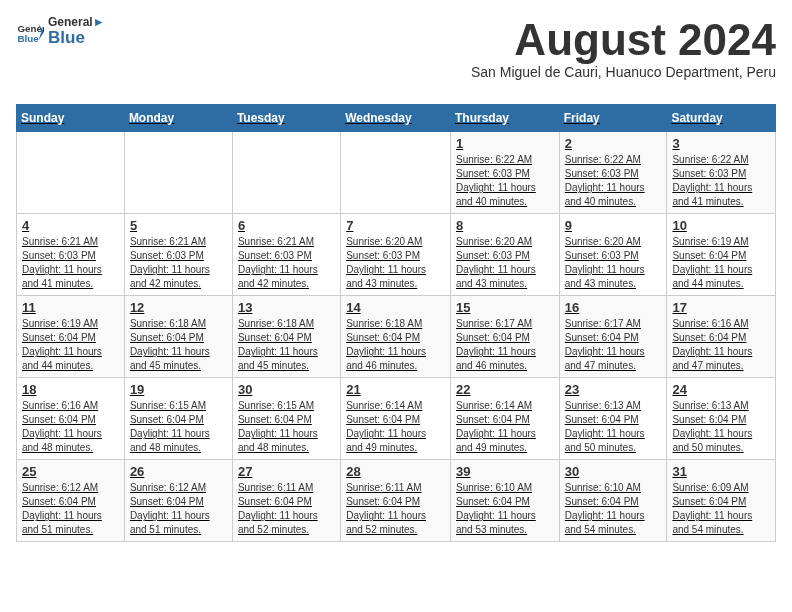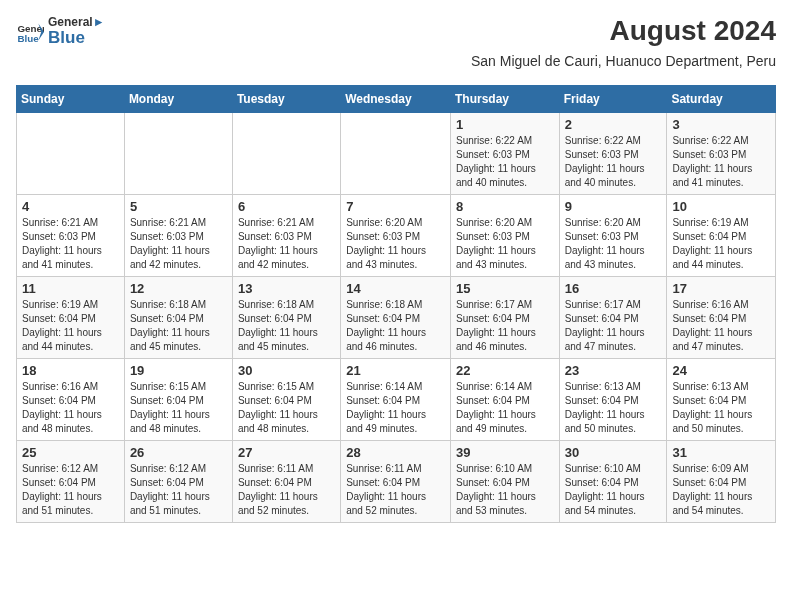--- a/index.html
+++ b/index.html
@@ -22,35 +22,36 @@
       gap: 4px;
     }
     .logo-icon {
       width: 28px;
       height: 28px;
     }
     .title-block {
       text-align: right;
     }
     .month-year {
-      font-size: 28px;
+      font-size: 44px;
       font-weight: bold;
       color: #333;
       line-height: 1.1;
     }
     .location {
       font-size: 14px;
       color: #333;
-      margin-top: 6px;
+      margin-top: 0;
     }
     .calendar {
       width: 100%;
       border-collapse: collapse;
-      margin-top: 16px;
+      margin-top: 24px;
       font-size: 11px;
+      text-decoration: underline;
     }
     .calendar th {
       background-color: #2E6DA4;
       color: #fff;
       padding: 6px 4px;
       text-align: left;
       font-size: 12px;
       font-weight: bold;
       border: 1px solid #2E6DA4;
     }

